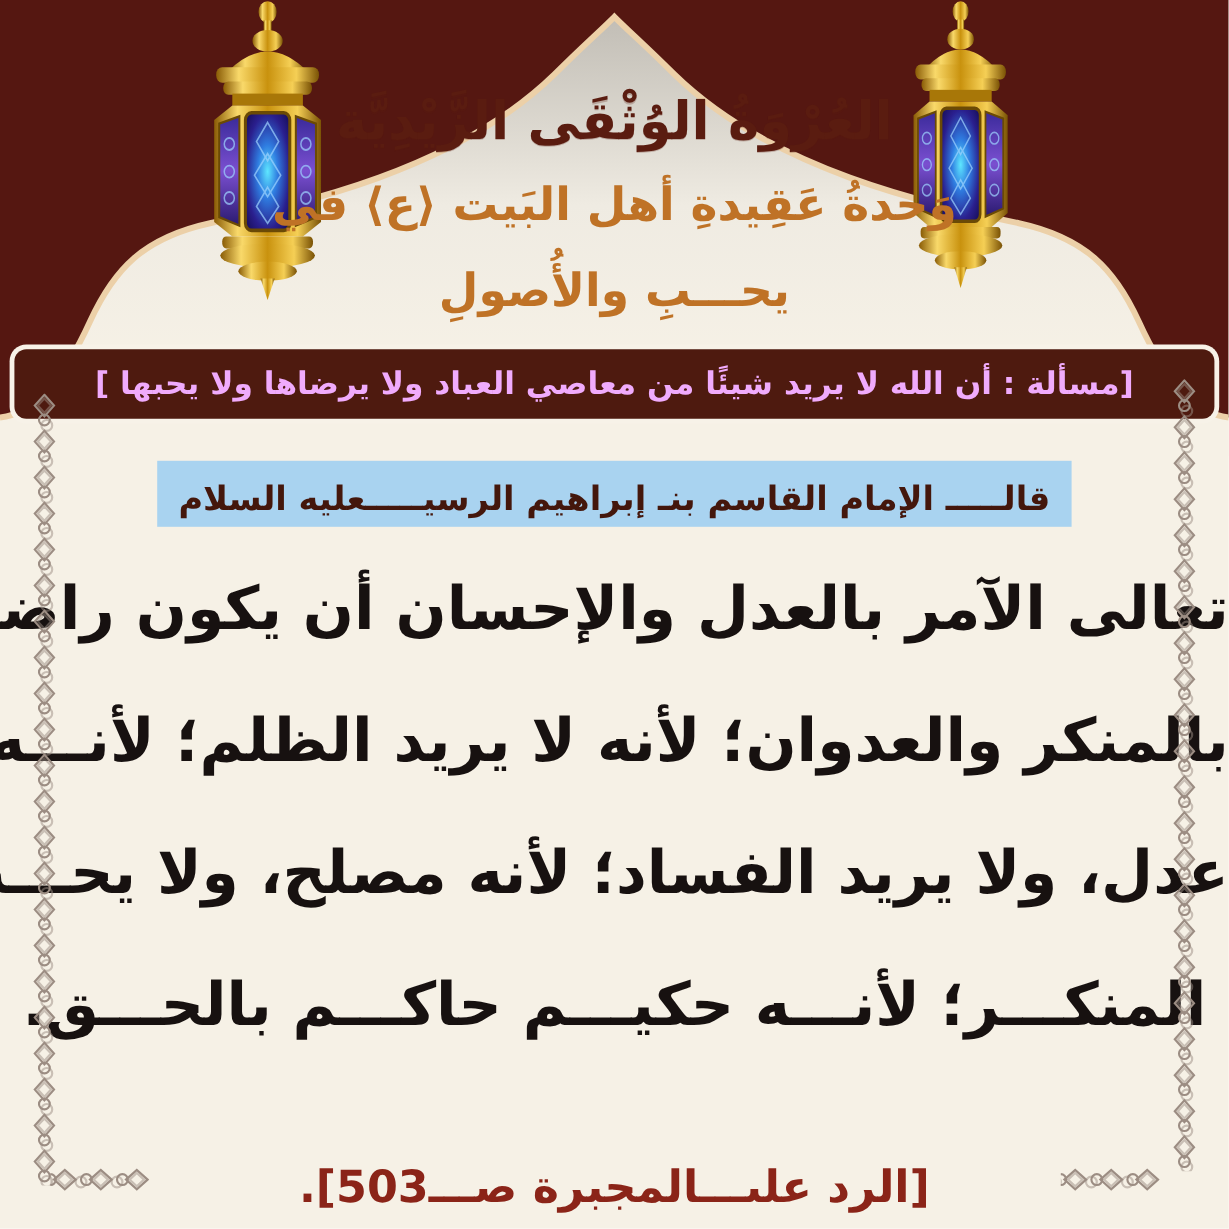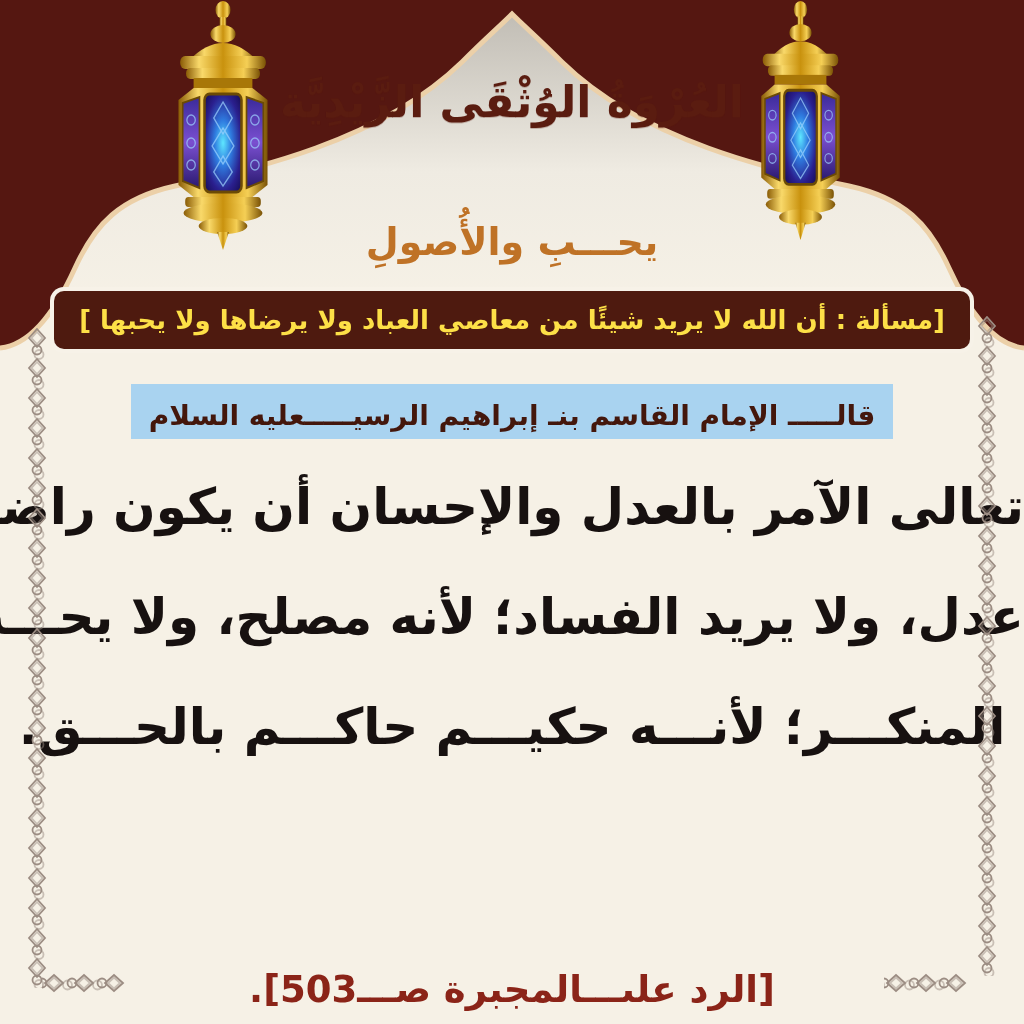--- a/index.html
+++ b/index.html
@@ -13,24 +13,24 @@
     position:absolute;top:76px;left:0;width:100%;text-align:center;
     font-size:44px;font-weight:bold;color:#5a1c10;letter-spacing:0;
     text-shadow:0 1px 0 rgba(90,28,16,.25);
   }
   .topic{position:absolute;left:0;width:100%;text-align:center;
     font-weight:bold;color:#bf7226;font-size:38px;}
   .topic.l1{top:148px;}
   .topic.l2{top:220px;}
   .issue-banner{
     position:absolute;top:291px;left:50%;transform:translateX(-50%);
-    width:916px;height:58px;border-radius:10px;background:#4e1a0f;
+    width:1000px;height:58px;border-radius:10px;background:#4e1a0f;
     box-shadow:0 0 0 4px #f7f2e8;
     display:flex;align-items:center;justify-content:center;
-    color:#fde047;font-size:26px;font-weight:bold;white-space:nowrap;
+    color:#f0abfc;font-size:26px;font-weight:bold;white-space:nowrap;
   }
   .attribution-wrap{position:absolute;top:384px;left:0;width:100%;text-align:center;}
   .attribution{
     display:inline-block;background:#a9d3f0;color:#44170c;
     font-size:28px;font-weight:bold;padding:15px 18px 7px;white-space:nowrap;
   }
   .quote{position:absolute;top:452px;left:0;width:100%;text-align:center;}
   .quote-line{
     height:110px;line-height:110px;font-size:50px;font-weight:bold;
     color:#171110;white-space:nowrap;
@@ -118,30 +118,32 @@
     <g transform="translate(160,0) scale(0.84,1)">
       <use href="#lantern"></use>
     </g>
     <g transform="translate(745,0) scale(0.74,0.96)">
       <use href="#lantern"></use>
     </g>
   </svg>
 
   <div class="series-title">العُرْوَةُ الوُثْقَى الزَّيْدِيَّة</div>
 
+  <div class="topic l1">وَحدةُ عَقِيدةِ أهل البَيت ⟨ع⟩ في</div>
   <div class="topic l2">يحـــبِ والأُصولِ</div>
 
   <div class="issue-banner">[مسألة : أن الله لا يريد شيئًا من معاصي العباد ولا يرضاها ولا يحبها ]</div>
 
   <div class="attribution-wrap">
     <span class="attribution">قالـــــ الإمام القاسم بنـ إبراهيم الرسيـــــعليه السلام</span>
   </div>
 
   <div class="quote">
     <div class="quote-line">تعالى الآمر بالعدل والإحسان أن يكون راضيًا</div>
+    <div class="quote-line">بالمنكر والعدوان؛ لأنه لا يريد الظلم؛ لأنـــه</div>
     <div class="quote-line">عدل، ولا يريد الفساد؛ لأنه مصلح، ولا يحـــب</div>
     <div class="quote-line">المنكـــر؛ لأنـــه حكيـــم حاكـــم بالحـــق.</div>
   </div>
 
   <div class="citation">[الرد علىـــالمجبرة صـــ503].</div>
 
   <div class="chain v-left"><svg width="22" height="660" viewBox="0 0 22 660" xmlns="http://www.w3.org/2000/svg">
         <g transform="translate(0,0)" fill="none" stroke="#9c8d83" stroke-width="1.8">
             <path d="M11,1 L19,10 L11,19 L3,10 Z"></path>
             <path d="M11,4 L16.5,10 L11,16 L5.5,10 Z" opacity="0.5"></path>

